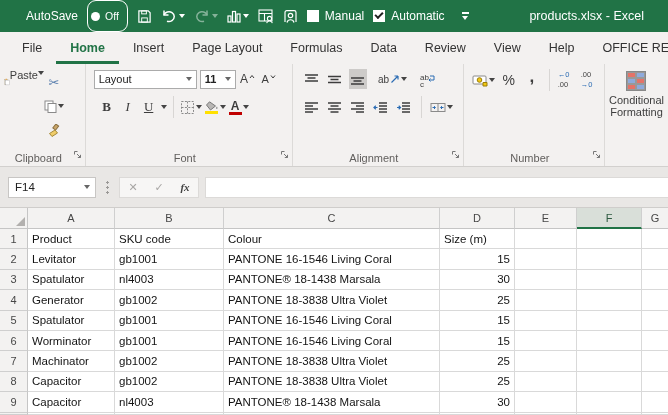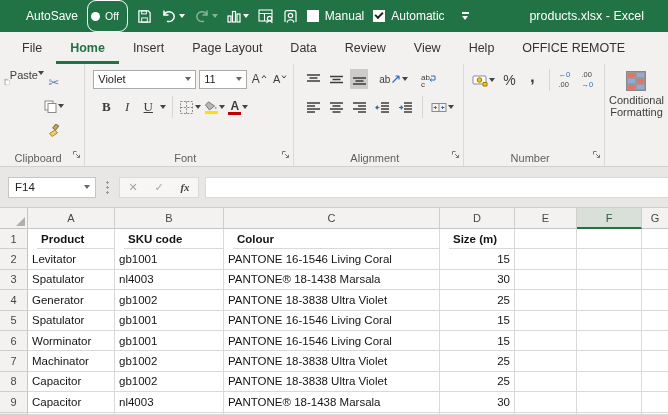--- a/index.html
+++ b/index.html
@@ -61,21 +61,21 @@
 
   
   .grid { display:grid; grid-template-columns:28px 87px 109px 216px 75px 62px 65px 1fr; grid-template-rows:21px repeat(9, 20.4px) 1fr; height:207px; background:#fff; }
   .gridrow { display:contents; }
   .corner { background:#f3f2f1; border-right:1px solid #c5c5c5; border-bottom:1px solid #c5c5c5; position:relative; }
   .corner i { position:absolute; right:2px; bottom:2px; width:0; height:0; border-left:9px solid transparent; border-bottom:9px solid #b2b0ae; }
   .colh { background:#f3f2f1; border-right:1px solid #cfcfcf; border-bottom:1px solid #c5c5c5; font-size:11px; color:#474747; display:flex; align-items:center; justify-content:center; }
   .colh.active { background:#d9dfd9; color:#2e5a41; border-bottom:2px solid #217346; }
   .rh { background:#f3f2f1; border-right:1px solid #c5c5c5; border-bottom:1px solid #cfcfcf; font-size:11px; color:#474747; display:flex; align-items:center; justify-content:center; }
   .cell { border-right:1px solid #d9d9d9; border-bottom:1px solid #d9d9d9; font-size:11.5px; color:#141414; display:flex; align-items:center; padding:0 4px; overflow:hidden; white-space:nowrap; }
-  .cell.hdr { font-weight:700;margin-left:9px; }
+  .cell.hdr { font-weight:400; }
   .cell.numc { justify-content:flex-end; }
   .cell:last-child { border-right:0; }
 </style>
 </head>
 <body>
 
 <div class="app">
 
   <div class="titlebar">
     <span>AutoSave</span>
@@ -140,20 +140,21 @@
       <span class="dd w"></span>
     </span>
     <span class="doc-title">products.xlsx  -  Excel</span>
   </div>
 
   <div class="tabs">
     <span class="tab">File</span>
     <span class="tab active">Home</span>
     <span class="tab">Insert</span>
     <span class="tab">Page Layout</span>
+    <span class="tab">Formulas</span>
     <span class="tab">Data</span>
     <span class="tab">Review</span>
     <span class="tab">View</span>
     <span class="tab">Help</span>
     <span class="tab">OFFICE REMOTE</span>
   </div>
 
   <div class="ribbon">
 
     <div class="group" style="width:89px; display:flex;">
@@ -187,24 +188,24 @@
       <span class="glabel">Clipboard</span>
       <span class="launch"><svg width="9" height="9" viewBox="0 0 9 9">
             <path d="M1.5 1.5h3M1.5 1.5v3" stroke="#777" fill="none"></path>
             <path d="M4 4l3.5 3.5M7.5 4.8v2.7H4.8" stroke="#777" fill="none"></path>
           </svg></span>
     </div>
 
     <div class="group" style="width:216px;">
       <div class="row1" style="padding-left:4px;">
         <span class="combo" style="width:103px;">
-          <span>Violet</span>
+          <span>Layout</span>
           <span class="dd" style="margin-left:auto;border-top-color:#666;"></span>
         </span>
-        <span class="combo" style="width:48px;">
+        <span class="combo" style="width:36px;font-weight:bold;">
           <span>11</span>
           <span class="dd" style="margin-left:auto;border-top-color:#666;"></span>
         </span>
         <span class="btn" style="font-size:12px;">
             <span>A</span>
             <svg width="6" height="5" viewBox="0 0 6 5" style="margin-bottom:6px;">
               <path d="M1 4L3 1.5 5 4" fill="none" stroke="#3d3d3d"></path>
             </svg>
           </span>
         <span class="btn" style="font-size:11px;">

